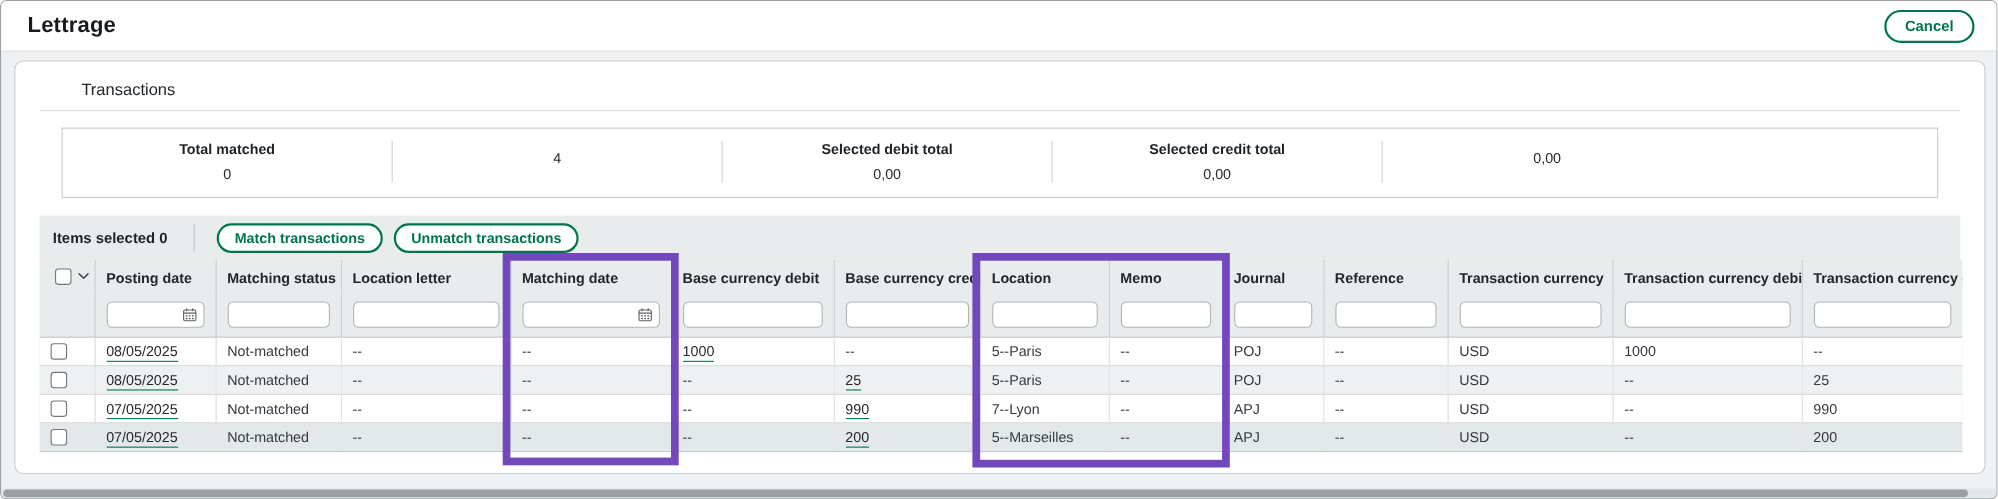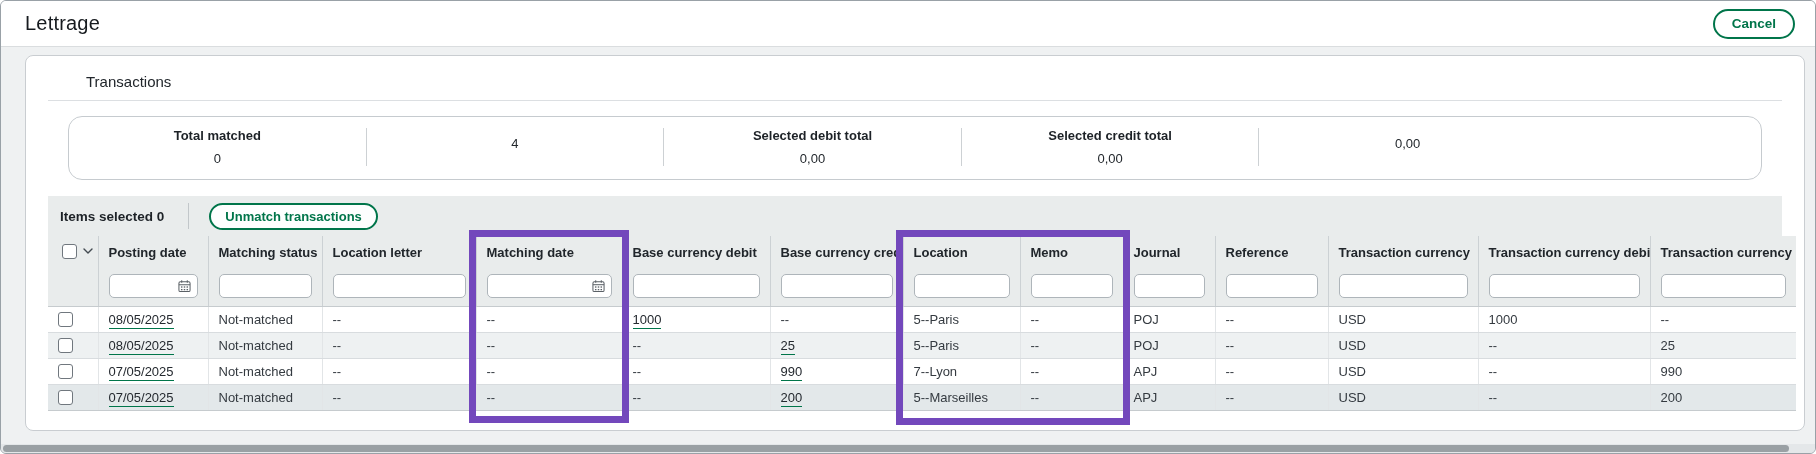--- a/index.html
+++ b/index.html
@@ -10,44 +10,44 @@
     width:1816px;height:454px;position:relative;overflow:hidden;
     border:1px solid #99a1a7;border-radius:6px;background:#eff1f2;
   }
 
   
   .topbar{
     height:46px;background:#fff;border-bottom:1px solid #dadddf;
     display:flex;align-items:center;justify-content:space-between;
     padding:0 20px 0 24px;
   }
-  .page-title{font-size:20px;font-weight:400;color:#171b1f;letter-spacing:.2px;}
+  .page-title{font-size:20px;font-weight:700;color:#171b1f;letter-spacing:.2px;}
   .topbar-actions{display:flex;align-items:center;gap:10px;}
   .pill{
     display:inline-flex;align-items:center;gap:9px;height:30px;padding:0 17px;
     border:2px solid #00754a;border-radius:999px;background:#fff;color:#00754a;
     font-size:13.5px;font-weight:600;font-family:inherit;cursor:pointer;white-space:nowrap;
   }
   .pill svg{display:block;}
 
   
-  .page{padding:8px 10px 0 24px;}
+  .page{padding:8px 10px 0 12px;}
   .card{
     background:#fff;border:1px solid #c9cdd1;border-radius:8px;
     height:376px;padding:12px 22px 0 22px;position:relative;
   }
   .section-title{
     font-size:15px;color:#21262b;padding:5px 0 10px 38px;
     border-bottom:1px solid #dcdfe2;
   }
 
   
   .stats{
     display:flex;margin:15px 20px 16px 20px;
-    border:1px solid #c6cbcf;border-radius:14px;
+    border:1px solid #c6cbcf;border-radius:0;
     padding:11px 205px 13px 0;
   }
   .stat{flex:1;text-align:center;min-width:0;}
   .stat + .stat{border-left:1px solid #cdd1d4;}
   .stat .lbl{font-size:13px;font-weight:700;color:#1d2227;}
   .stat .val{font-size:13px;color:#23282d;margin-top:8px;}
 
   
   .grid-area{position:relative;}
   .toolbar{
@@ -141,20 +141,23 @@
           <div class="stat">
             <div class="val">0,00</div>
           </div>
         </div>
 
       <div class="grid-area">
 
         <div class="toolbar">
           <span class="items-selected">Items selected 0</span>
           <span class="vdiv"></span>
+          <button class="pill">
+            <span>Match transactions</span>
+          </button>
           <button class="pill">
             <span>Unmatch transactions</span>
           </button>
         </div>
 
         <table class="grid">
           <colgroup id="cols">
               <col style="width: 50px;">
               <col style="width: 110px;">
               <col style="width: 114px;">

